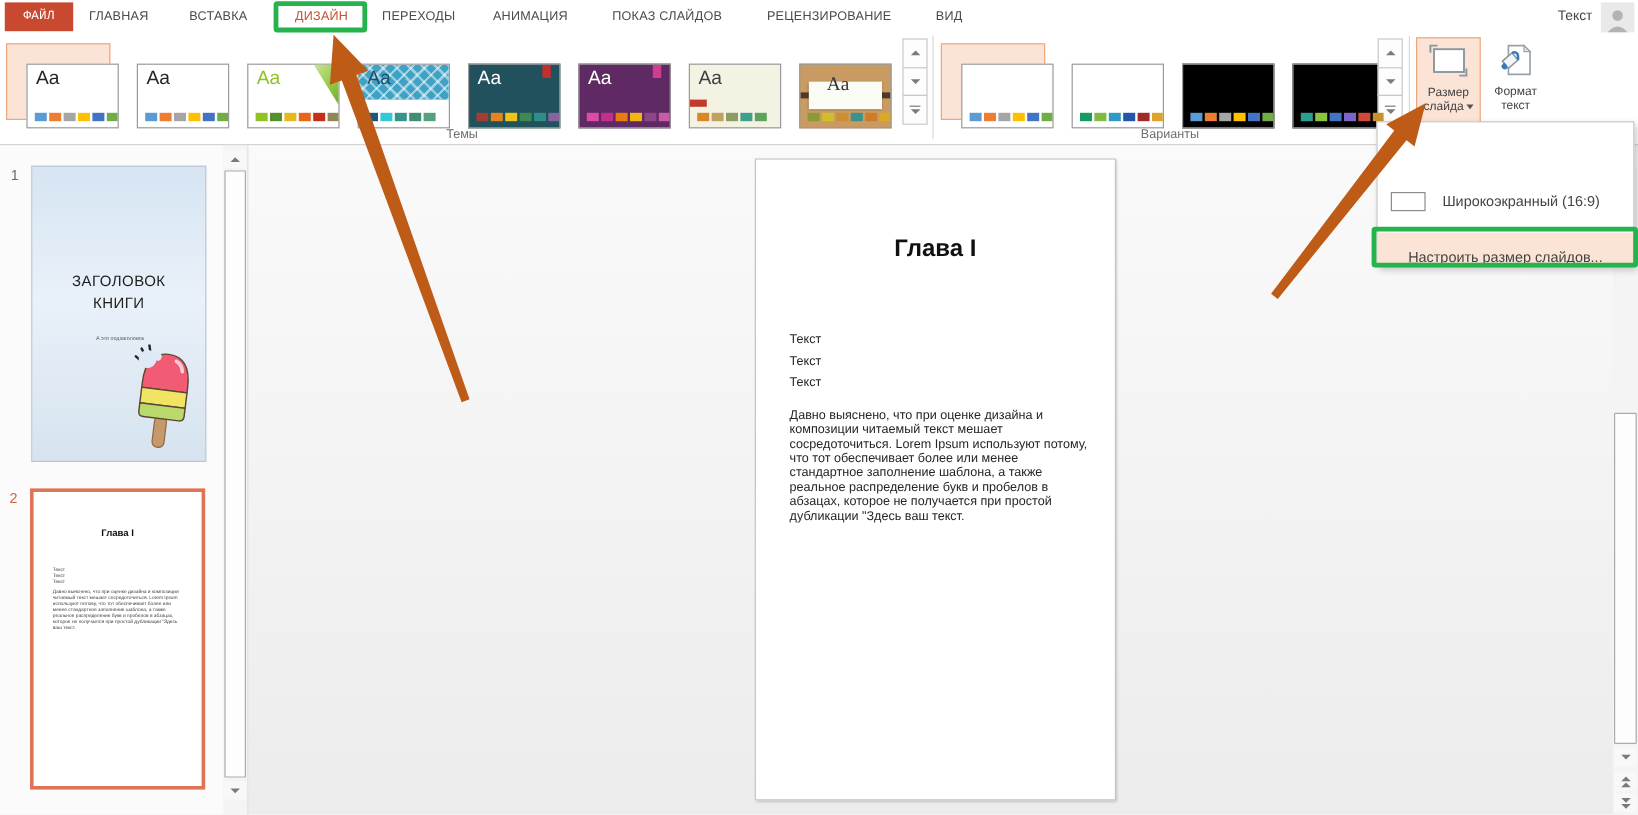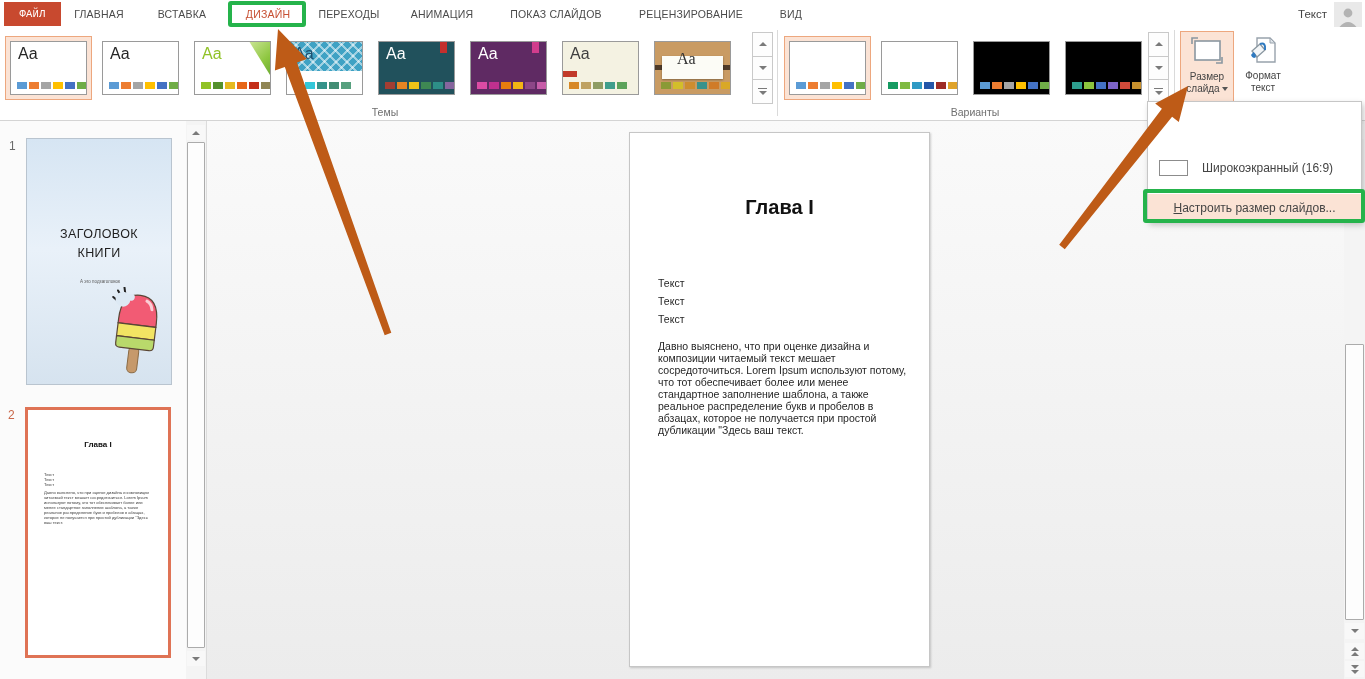--- a/index.html
+++ b/index.html
@@ -17,21 +17,21 @@
   #signin .label { font-size:11.5px; color:#444; }
   #signin .avatar { width:28px; height:25px; background:#e9e9e9; display:flex; align-items:flex-end; justify-content:center; }
 
   
   #ribbon { position:absolute; left:0; top:28px; width:1365px; height:93px; background:#fff;
             border-bottom:1px solid #d4d4d4; z-index:5; }
   .group-label { position:absolute; top:78px; font-size:10.5px; color:#6e6e6e; text-align:center; }
   .vdivider { position:absolute; top:2px; height:86px; width:1px; background:#dadada; }
 
   .gallery { position:absolute; top:4px; height:71px; display:flex; align-items:center; }
-  .thumb-wrap { width:87px; height:64px; margin-right:5px; padding:4px; background:transparent;
+  .thumb-wrap { width:87px; height:64px; margin-right:5px; padding:16px; background:transparent;
                 border:1px solid transparent; position:relative; }
   .thumb-wrap.selected { background:var(--peach-bg); border:1px solid var(--peach-border); }
   .thumb { position:relative; width:77px; height:54px; border:1px solid #9a9a9a; overflow:hidden; background:#fff; }
   .thumb .aa { position:absolute; left:7px; top:3px; font-size:16px; color:#262626; z-index:3; }
   .thumb.wood .aa { font-family:"Liberation Serif","DejaVu Serif",serif; }
   .thumb .swatches { position:absolute; left:6px; bottom:5px; display:flex; gap:2px; z-index:3; }
   .thumb .sw { width:10px; height:7px; display:inline-block; }
   .thumb .corner { position:absolute; top:0; right:7px; width:7px; height:11px; z-index:2; }
   .thumb .accent { position:absolute; left:0; top:57%; width:14px; height:6px; z-index:2; }
   .thumb .band { position:absolute; left:0; top:0; right:0; height:56%; z-index:1;
@@ -432,21 +432,21 @@
         <span class="tri-down" style="margin-bottom:1px;"></span>
         <span class="tri-down"></span>
       </div>
   </div>
 
   <div id="sizemenu">
     <div class="mi" style="top:51px;height:30px;">
       <span class="ric r169"></span>
       <span class="lbl">Широкоэкранный (16:9)</span>
     </div>
-    <div class="mi" id="mi3" style="top:92px;height:27px;">
+    <div class="mi" id="mi3" style="top:92px;height:27px;align-items:flex-end;">
       <span class="lbl">Настроить размер слайдов...</span>
     </div>
   </div>
   <div class="green-box" style="left:1143px;top:189px;width:222px;height:34px;"></div>
 
   <svg id="arrows">
     <polygon class="arrow" points="384.7,335.2 284.8,67.0 274.9,70.6 278,29 306.9,59.0 297.0,62.6 391.3,332.8" fill="#be5b17"></polygon>
     <polygon class="arrow" points="1059.2,244.8 1161.9,108.8 1155.2,103.5 1188,86 1178.8,122.1 1172.1,116.8 1064.8,249.2" fill="#be5b17"></polygon>
   </svg>
 </div>

